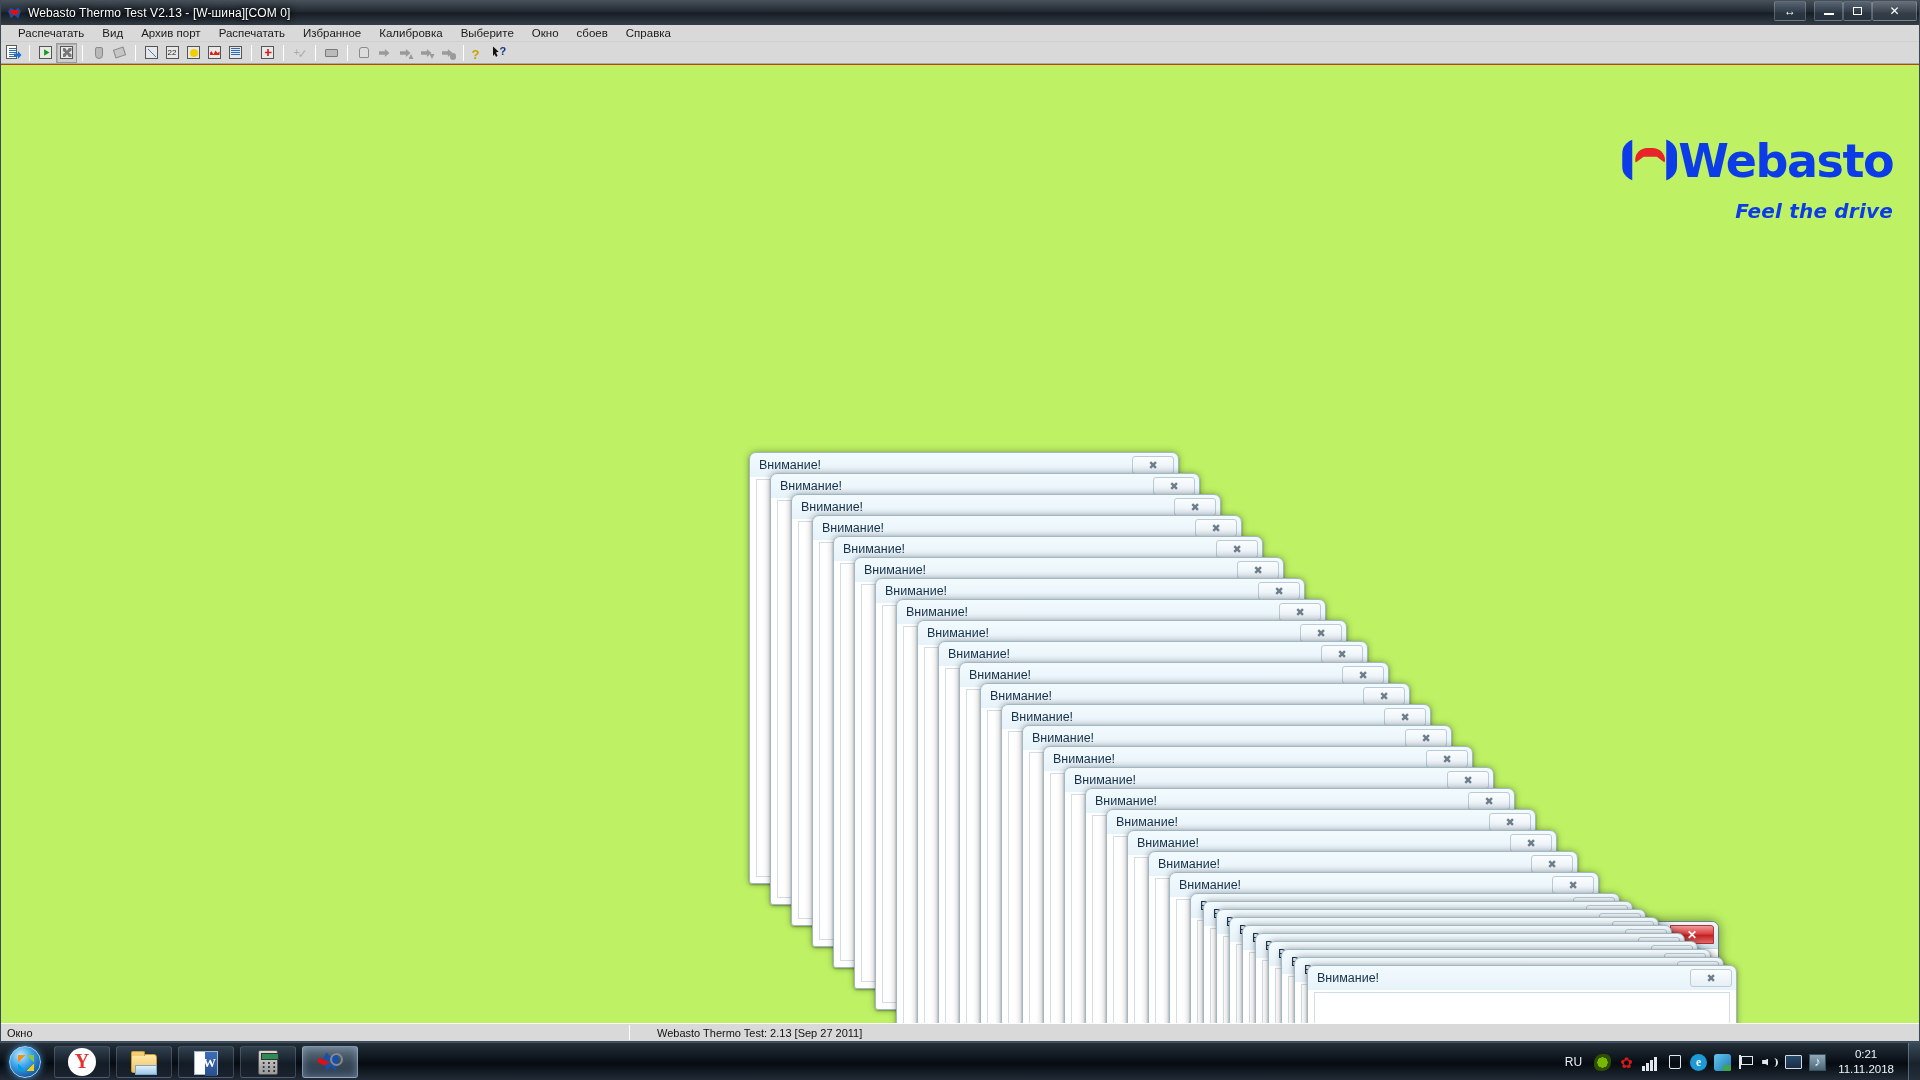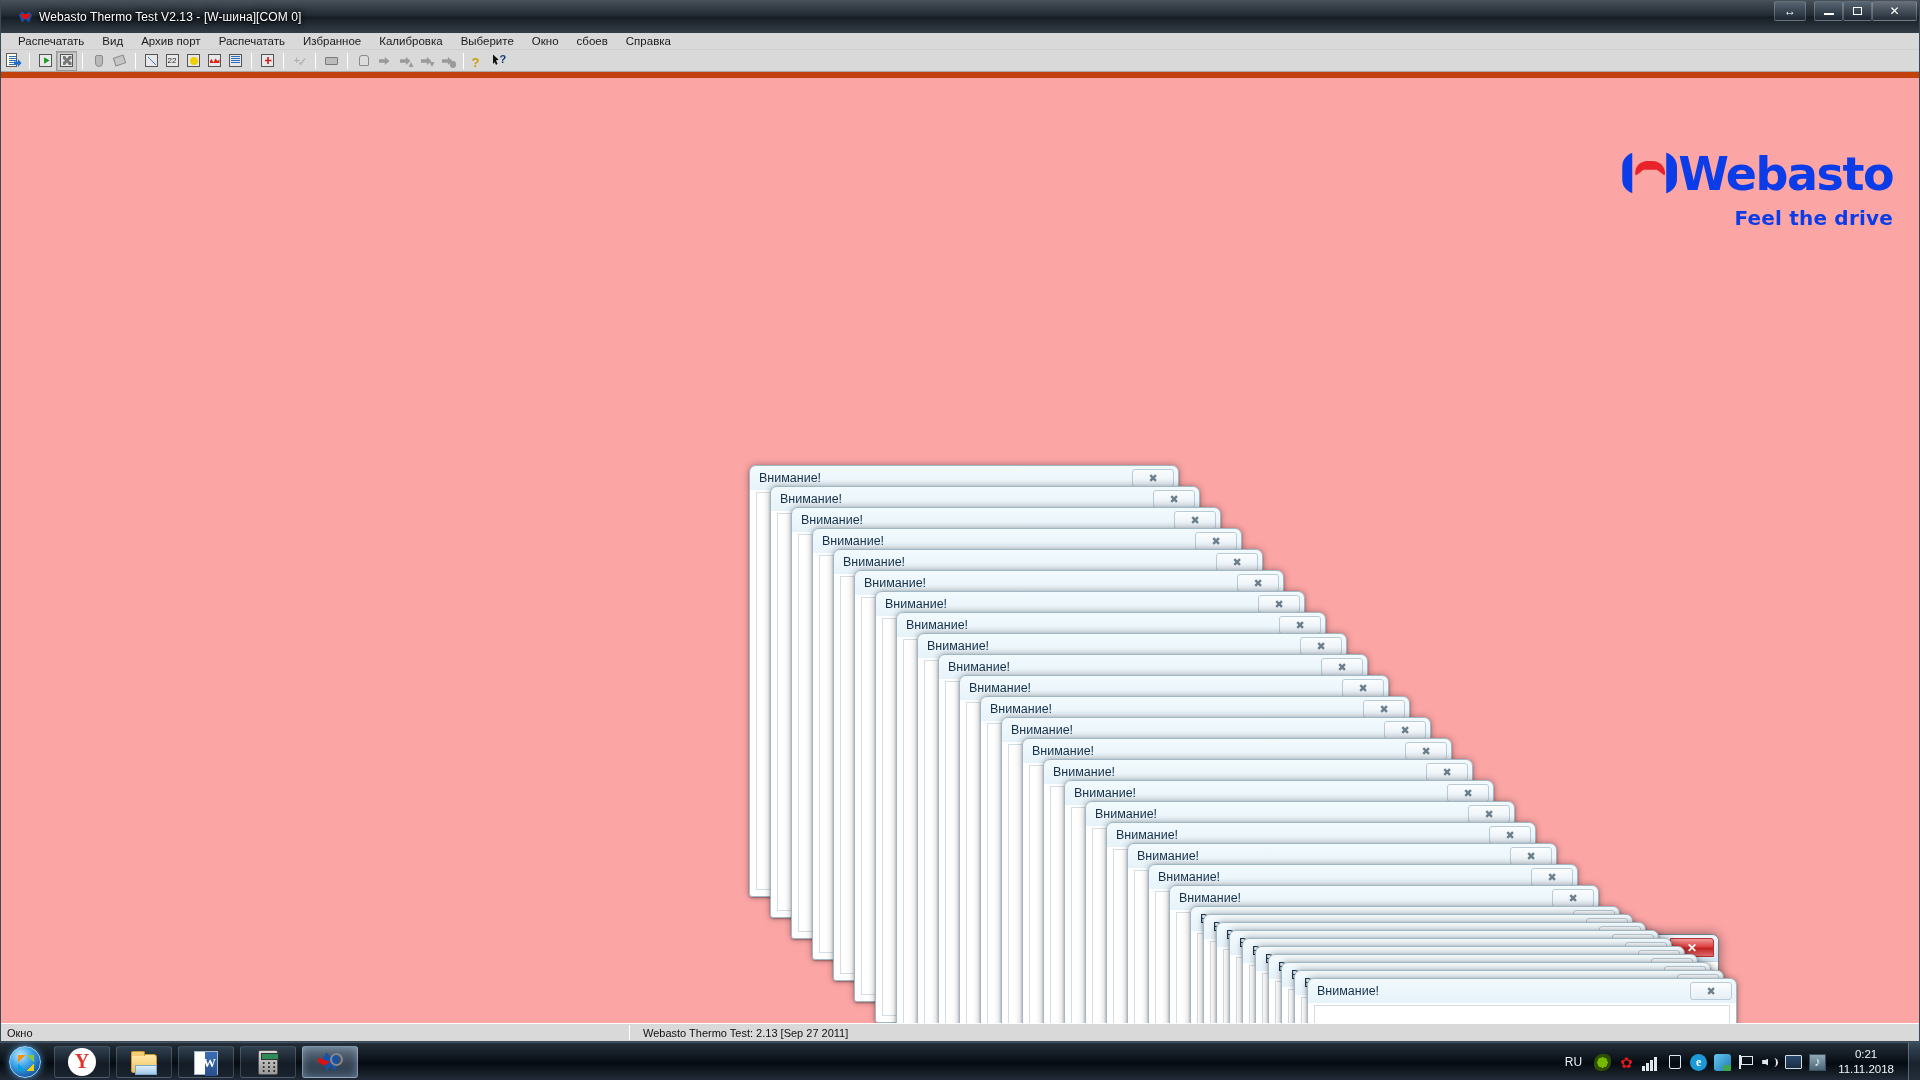--- a/index.html
+++ b/index.html
@@ -32,26 +32,26 @@
     width: 1920px;
     height: 1042px;
     background: #d9d9d9;
     border: 1px solid #3b4a57;
     border-top: none;
     display: flex; flex-direction: column;
   }
 
   
   .titlebar {
-    height: 33px;
+    height: 25px;
     position: relative;
     background:
       linear-gradient(180deg, rgba(60,70,80,.92) 0%, rgba(25,33,42,.96) 48%, rgba(18,25,33,.98) 52%, rgba(42,52,62,.94) 100%);
     display: flex; align-items: center;
-    padding-left: 17px;
+    padding-left: 6px;
     color: #fff;
     overflow: visible;
   }
   .title-icon {
     width: 16px; height: 16px;
     margin-right: 5px;
     position: relative; flex: 0 0 auto;
   }
   .title-icon .glyph {
     position:absolute; left:1px; top:2px;
@@ -141,23 +141,23 @@
   .ic .arrow-gray{position:absolute;left:2px;top:4px;width:11px;height:8px;background:#9a9a9a;
               clip-path:polygon(0 28%,58% 28%,58% 0,100% 50%,58% 100%,58% 72%,0 72%);}
   .ic .printer{position:absolute;left:1px;top:4px;width:13px;height:8px;background:#bbb;
               border:1px solid #7a7a7a;border-radius:1px;}
   .ic .hand{position:absolute;left:3px;top:2px;width:10px;height:11px;background:#ddd;
               border:1px solid #8a8a8a;border-radius:3px 3px 1px 1px;}
 
   
   .client {
     flex: 1;
-    background: #fca5a5;
+    background: #bef264;
     position: relative;
-    border-top: 6px solid #c2410c;
+    border-top: 1px solid #c2410c;
     overflow: hidden;
   }
 
   
   .logo-wrap {
     position: absolute; right: 26px; top: 72px;
     text-align: right; user-select: none;
   }
   .logo-main {
     font-size: 46px; font-weight: bold; color: #0b3ce8;
@@ -172,38 +172,38 @@
     position:absolute; top:2px; width:15px; height:42px; background:#0b3ce8;
   }
   .logo-w .lpar { left:0; border-radius: 24px 0 0 24px; clip-path: inset(0 5px 0 0); }
   .logo-w .rpar { left:40px; border-radius: 0 24px 24px 0; clip-path: inset(0 0 0 4px); }
   .logo-w .redarc {
     position:absolute; left:13px; top:11px; width:30px; height:15px;
     background:#e8232a; border-radius: 14px 14px 3px 3px;
     clip-path: polygon(0 0,100% 0,100% 100%,72% 58%,28% 58%,0 100%);
   }
   .logo-tag {
-    font-size: 20px; font-weight: bold; color: #0b3ce8;
-    margin-top: 8px; letter-spacing: .2px;
+    font-size: 20px; font-style: italic; font-weight: bold; color: #0b3ce8;
+    margin-top: 14px; letter-spacing: .2px;
     font-family: "DejaVu Sans", sans-serif;
   }
 
   
   .statusbar {
     height: 18px;
     background: #d9d9d9;
     border-top: 1px solid #fff;
     display: flex; align-items: center;
     font-size: 11px; color: #111;
     position: relative;
   }
   .sb-left { padding-left: 6px; }
   .sb-div { position:absolute; left: 628px; top: 1px; bottom: 1px; width: 1px;
             background:#9a9a9a; border-right:1px solid #fff; }
-  .sb-right { position: absolute; left: 642px; }
+  .sb-right { position: absolute; left: 656px; }
 
   
   .dlg {
     position: absolute;
     border-radius: 7px 7px 3px 3px;
     background: linear-gradient(180deg, #f2fafd 0%, #e7f3fa 24px, #ffffff 24px, #ffffff 100%);
     border: 1px solid #9fb7c6;
     box-shadow: 0 0 7px rgba(0,0,0,.35), 0 1px 2px rgba(0,0,0,.3);
     overflow: hidden;
   }

